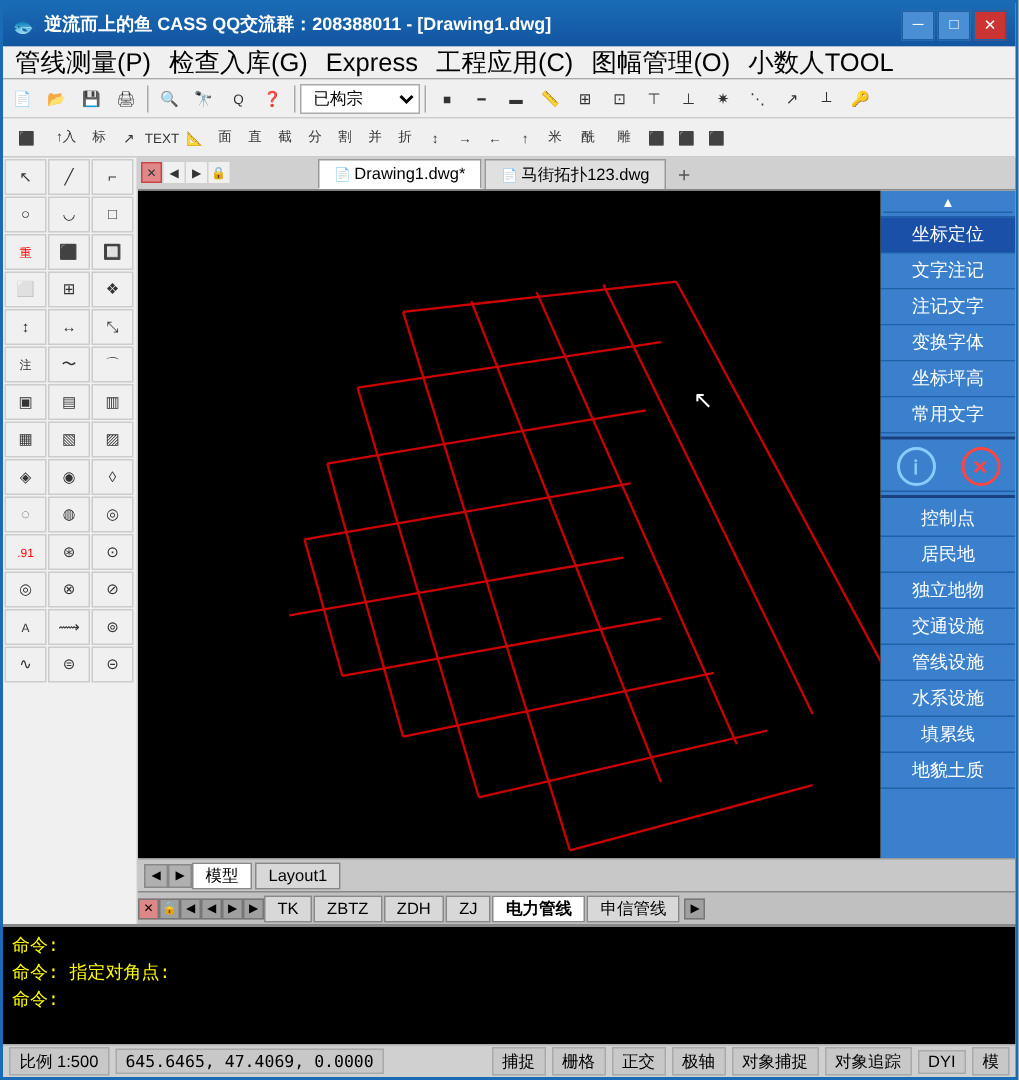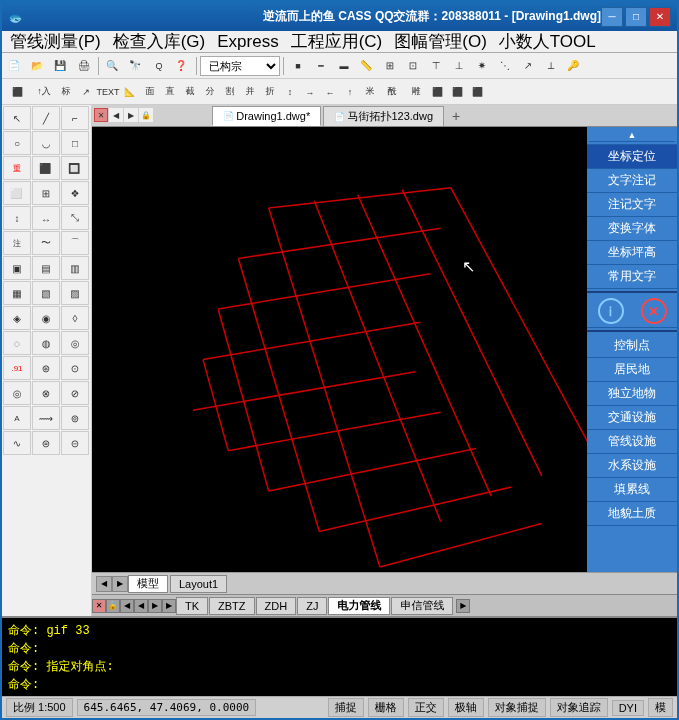--- a/index.html
+++ b/index.html
@@ -287,21 +287,21 @@
     .rs-circle-btn.danger { color: #ff4444; border-color: #ff4444; }
 
   </style>
 </head>
 <body>
 
 <div id="app-window">
 
   <div id="titlebar">
     <span style="margin-right:4px; font-size:14px;">🐟</span>
-    <span style="flex:1; font-size:12px;text-align:right;">逆流而上的鱼  CASS QQ交流群：208388011 - [Drawing1.dwg]</span>
+    <span style="flex:1; font-size:12px;">逆流而上的鱼  CASS QQ交流群：208388011 - [Drawing1.dwg]</span>
     <div class="win-controls">
       <button class="win-btn">─</button>
       <button class="win-btn">□</button>
       <button class="win-btn close">✕</button>
     </div>
   </div>
 
 
   <div id="menubar2" style="background:#f0f0f0; height:22px; display:flex; align-items:center; padding:0 2px; border-bottom:1px solid #aaa; font-size:17px;">
     <span class="menu-item">管线测量(P)</span>
@@ -546,23 +546,20 @@
         <div class="bottom-layer-tab">ZJ</div>
         <div class="bottom-layer-tab active">电力管线</div>
         <div class="bottom-layer-tab">申信管线</div>
         <button class="bottom-scroll-btn" style="margin-left:2px;">▶</button>
       </div>
     </div>
   </div>
 
   <div id="command-area">
     <div class="cmd-line">
-      <span class="cmd-prompt">命令: gif 33</span>
-    </div>
-    <div class="cmd-line">
       <span class="cmd-prompt">命令:</span>
     </div>
     <div class="cmd-line">
       <span class="cmd-prompt">命令: 指定对角点:</span>
     </div>
     <div class="cmd-line">
       <span class="cmd-prompt">命令:</span>
     </div>
   </div>
 

